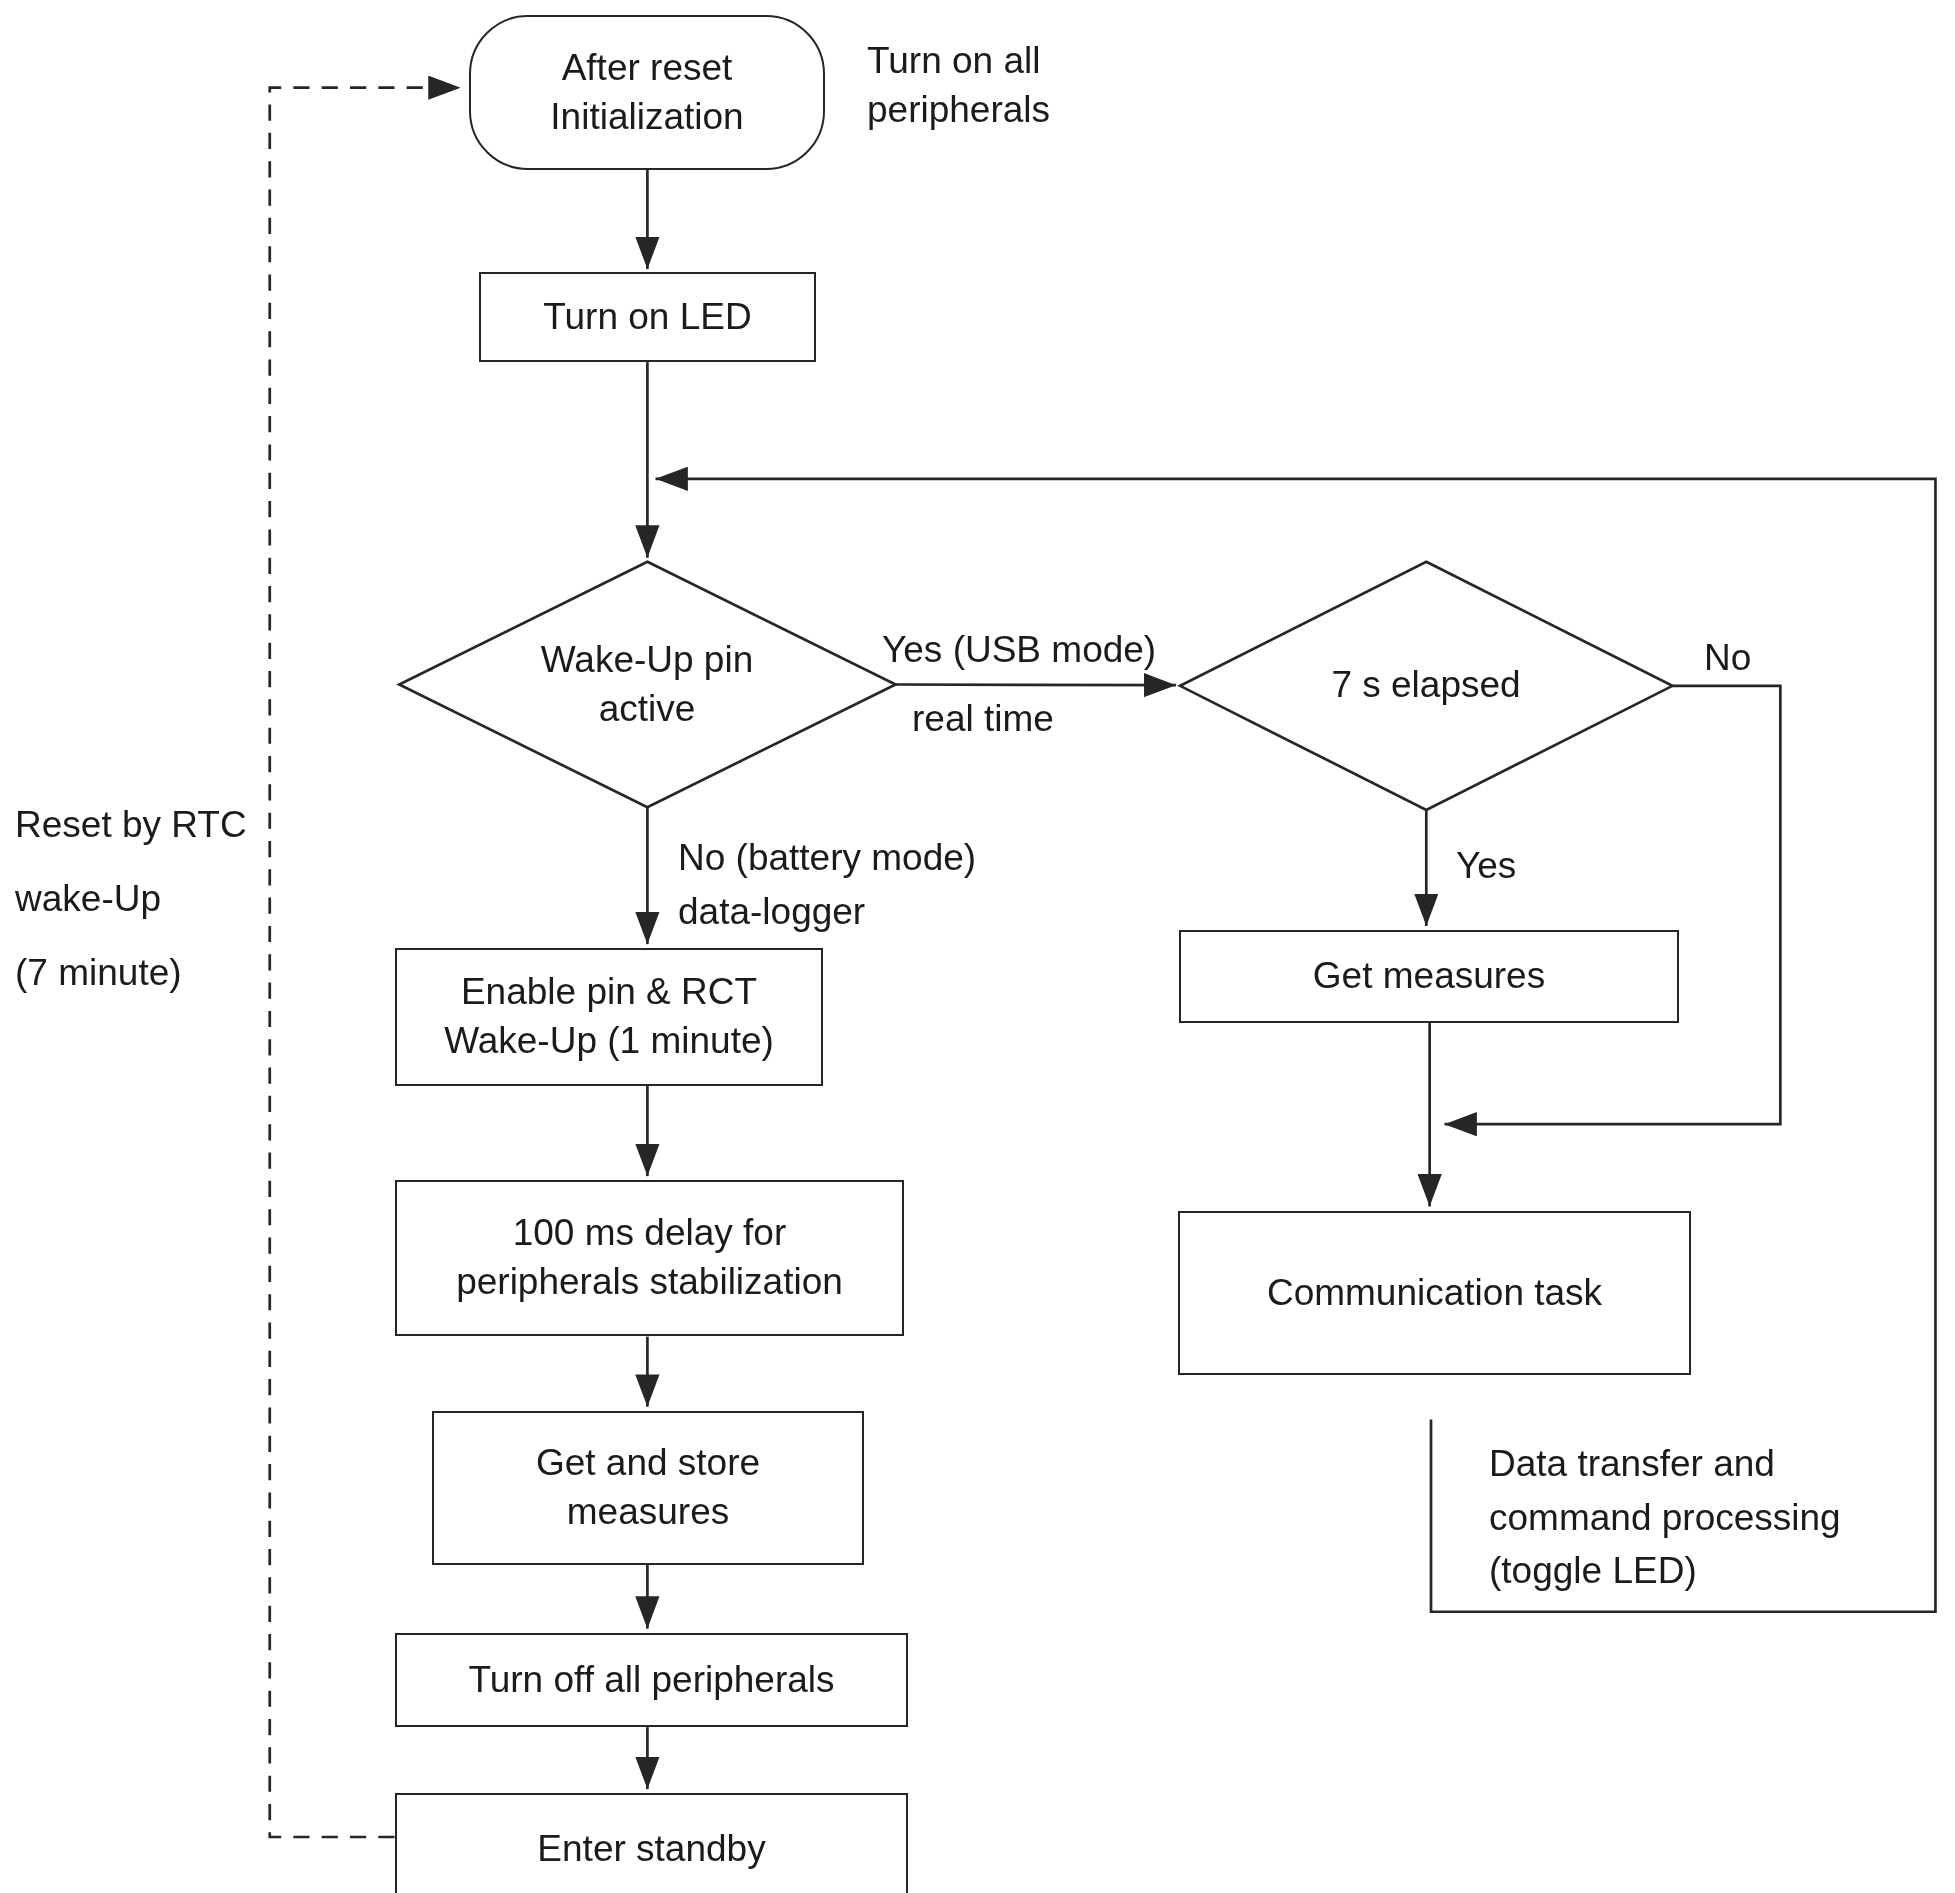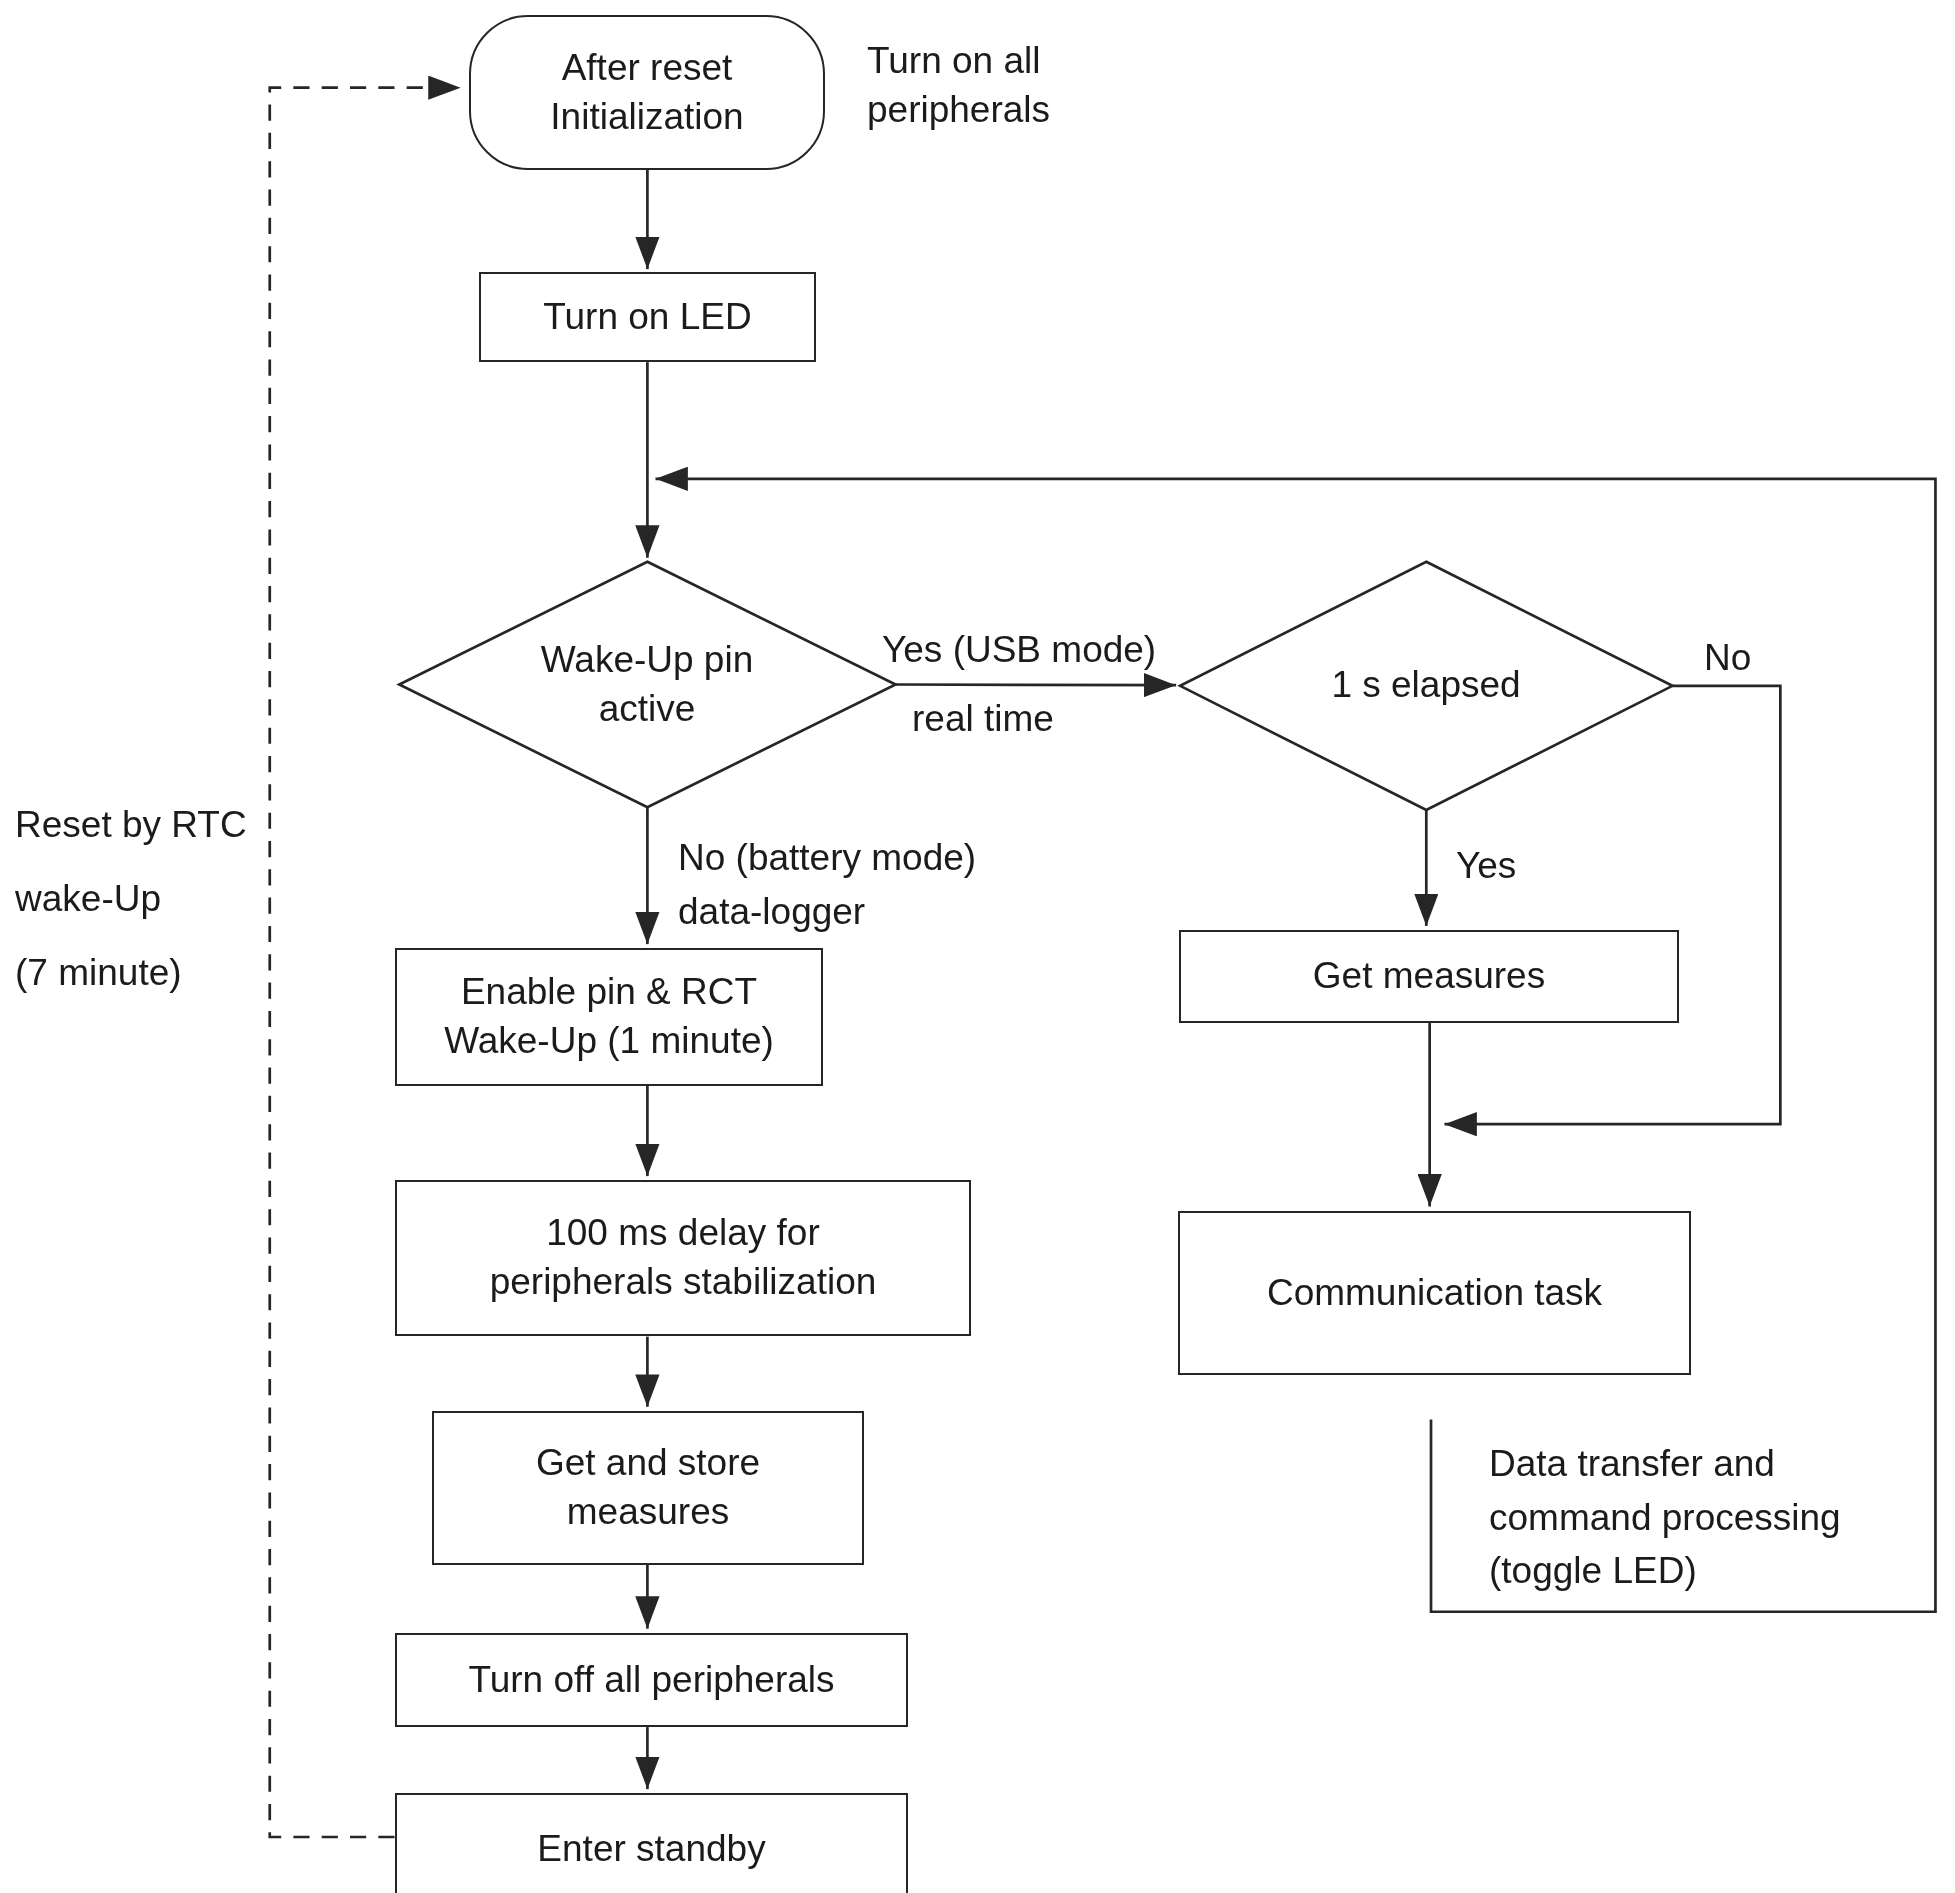--- a/index.html
+++ b/index.html
@@ -85,31 +85,31 @@
 
   <div class="node terminator" style="left:469px; top:15px; width:356px; height:155px;">After reset
 Initialization</div>
 
   <div class="node ghost" style="left:399px; top:575px; width:496px; height:219px;">Wake-Up pin
 active</div>
 
   <div class="node" style="left:395px; top:948px; width:428px; height:138px;">Enable pin &amp; RCT
 Wake-Up (1 minute)</div>
 
-  <div class="node" style="left:395px; top:1180px; width:576px; height:156px;">100 ms delay for
+  <div class="node" style="left:395px; top:1180px; width:509px; height:156px;">100 ms delay for
 peripherals stabilization</div>
 
   <div class="node" style="left:395px; top:1633px; width:513px; height:94px;">Turn off all peripherals</div>
 
   <div class="node" style="left:432px; top:1411px; width:432px; height:154px;">Get and store
 measures</div>
 
   <div class="node" style="left:395px; top:1793px; width:513px; height:112px;">Enter standby</div>
 
-  <div class="node ghost" style="left:1180px; top:575px; width:492px; height:221px;">1 s elapsed</div>
+  <div class="node ghost" style="left:1180px; top:575px; width:492px; height:221px;">7 s elapsed</div>
 
   <div class="node" style="left:1179px; top:930px; width:500px; height:93px;">Get measures</div>
 
   <div class="node" style="left:1178px; top:1211px; width:513px; height:164px;">Communication task</div>
 
   <div class="lbl" style="left:882px; top:626px;">Yes (USB mode)</div>
   <div class="lbl" style="left:912px; top:695px;">real time</div>
   <div class="lbl lh-med" style="left:678px; top:831px;">No (battery mode)
 data-logger</div>
   <div class="lbl" style="left:1456px; top:842px;">Yes</div>

